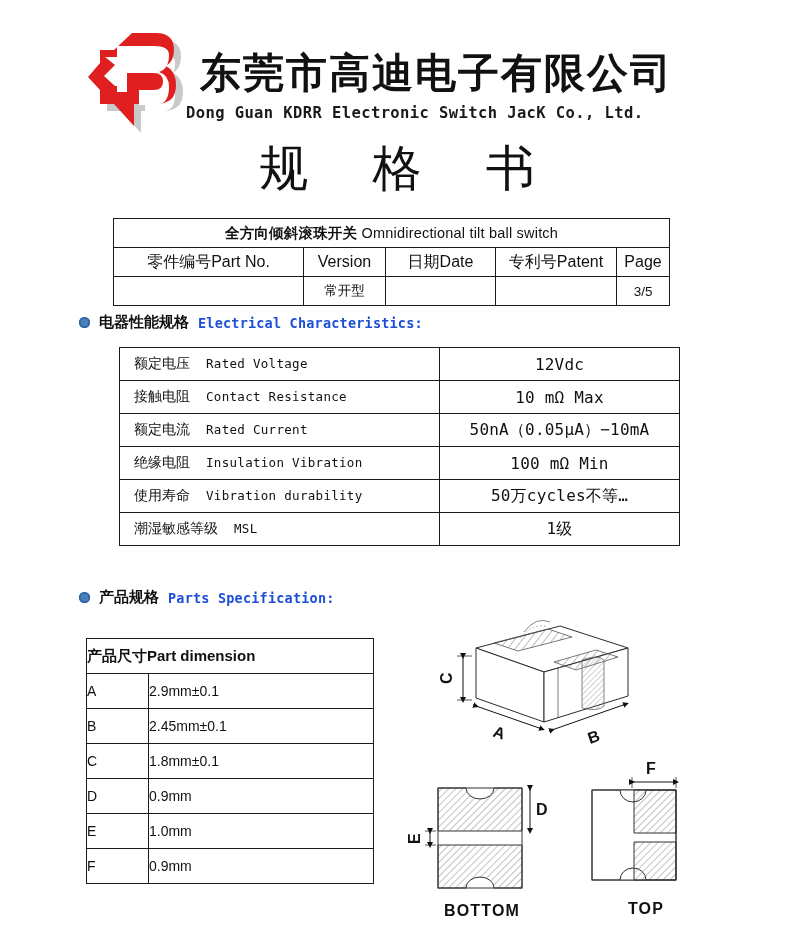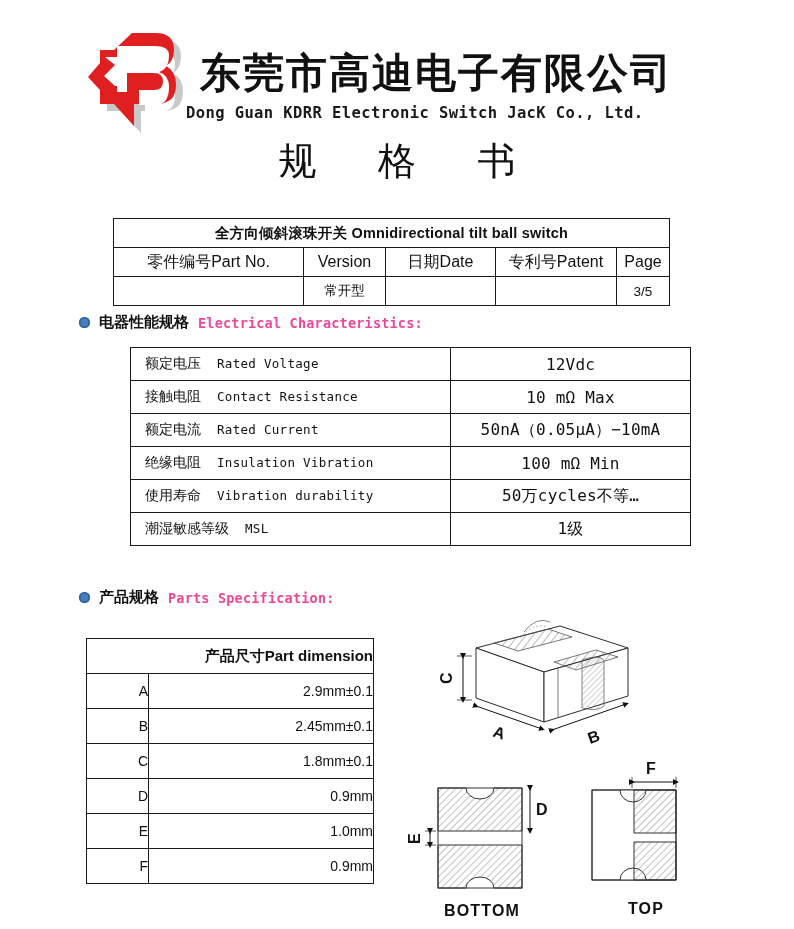--- a/index.html
+++ b/index.html
@@ -50,21 +50,21 @@
     color: #1a1a1a;
     white-space: nowrap;
   }
 
   .doc-title {
     position: absolute;
     left: 0; top: 136px;
     width: 794px;
     text-align: center;
     font-family: "Liberation Serif", serif;
-    font-size: 38px;
+    font-size: 49px;
     font-weight: 400;
     letter-spacing: 26px;
     text-indent: 26px;
     color: #111111;
   }
 
   
   table {
     border-collapse: collapse;
     table-layout: fixed;
@@ -83,21 +83,21 @@
     position: absolute;
     left: 113px; top: 218px;
     width: 556px;
   }
   .info-table td { height: 28px; text-align: center; vertical-align: middle; }
   .info-title {
     font-size: 14.5px;
     letter-spacing: 0.2px;
   }
   .info-title .cn { font-weight: 700; }
-  .info-title .en { font-weight: 700; }
+  .info-title .en { font-weight: 400; }
   .info-head { font-size: 16px; }
   .info-val  { font-size: 13.5px; height: 27px; }
 
   
   .section-head {
     position: absolute;
     display: flex;
     align-items: center;
     gap: 9px;
     white-space: nowrap;
@@ -112,30 +112,30 @@
   .section-head .txt-cn {
     font-family: "Liberation Sans", sans-serif;
     font-size: 15px;
     font-weight: 700;
     color: #111111;
   }
   .section-head .txt-en {
     font-family: "DejaVu Sans Mono", monospace;
     font-size: 13.5px;
     font-weight: 700;
-    color: #ec4899;
+    color: #1d4ed8;
     letter-spacing: 0.2px;
   }
   #sec-electrical { left: 79px; top: 313px; }
   #sec-parts      { left: 79px; top: 588px; }
 
   
   .elec-table {
     position: absolute;
-    left: 130px; top: 347px;
+    left: 119px; top: 347px;
     width: 560px;
   }
   .elec-table td { height: 32px; vertical-align: middle; }
   .elec-label { padding-left: 14px; }
   .elec-label .cn {
     font-family: "Liberation Sans", sans-serif;
     font-size: 14px;
     color: #111111;
   }
   .elec-label .en {
@@ -152,21 +152,21 @@
     color: #111111;
     letter-spacing: 0.2px;
   }
 
   
   .dim-table {
     position: absolute;
     left: 86px; top: 638px;
     width: 287px;
   }
-  .dim-table td { height: 34px; text-align: right; vertical-align: middle; }
+  .dim-table td { height: 34px; text-align: left; vertical-align: middle; }
   .dim-title {
     font-size: 15px;
     height: 38px;
   }
   .dim-title .cn { font-weight: 700; }
   .dim-title .en { font-weight: 700; }
   .dim-key {
     font-size: 14px;
     font-family: "Liberation Sans", sans-serif;
   }

